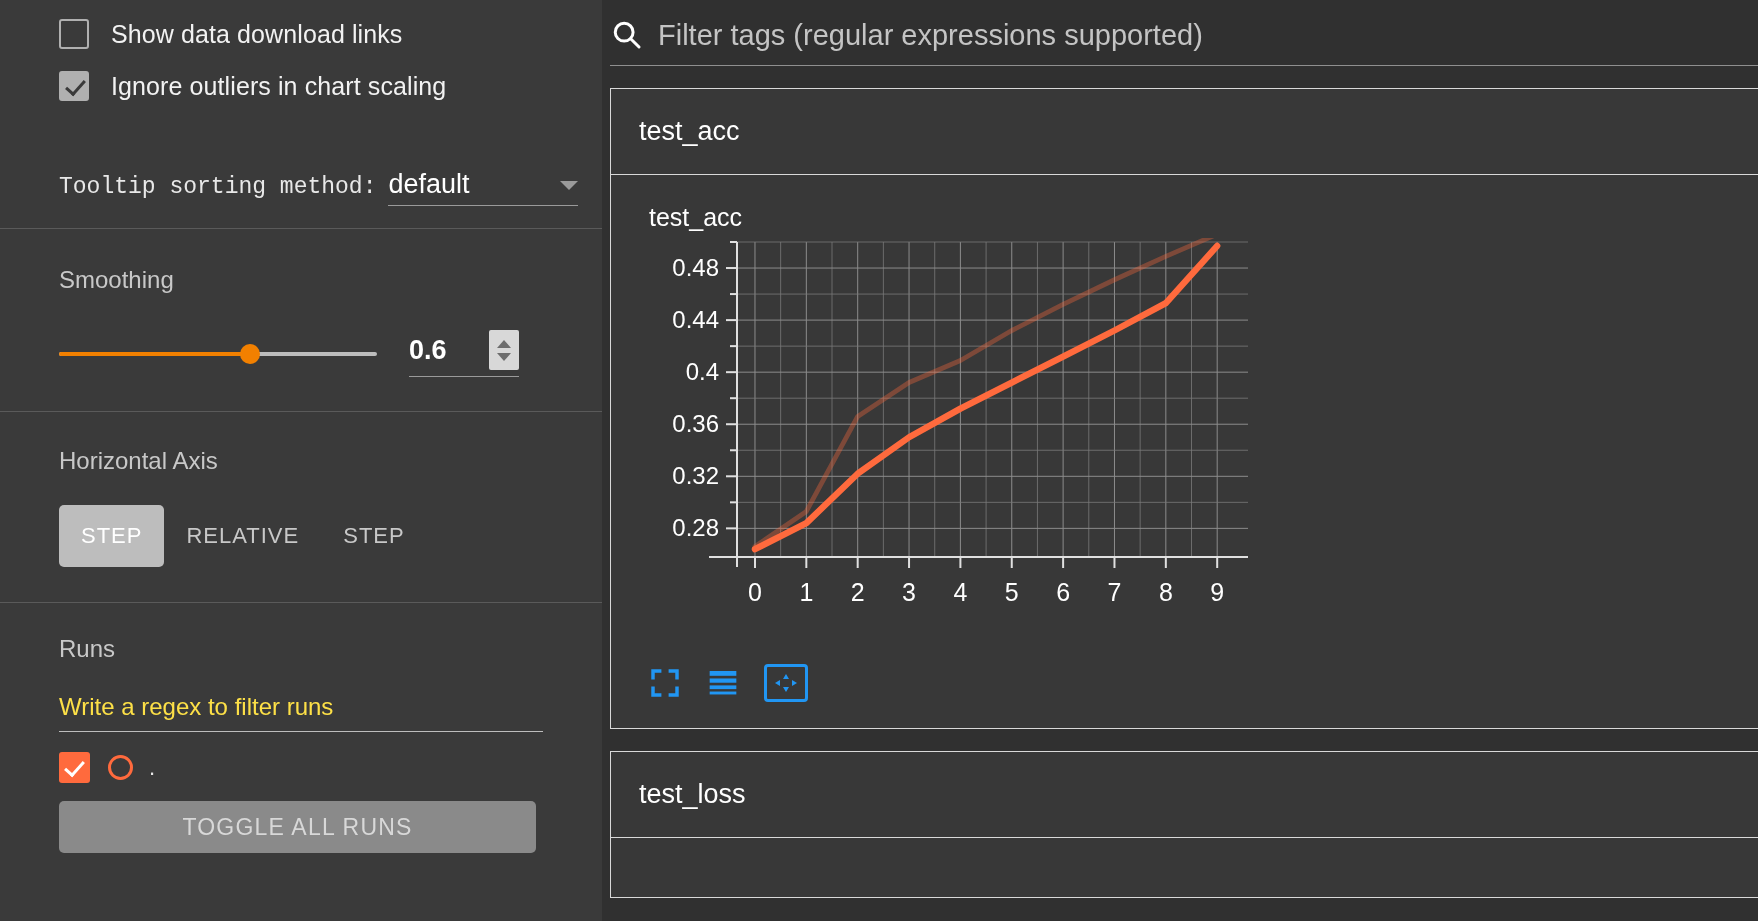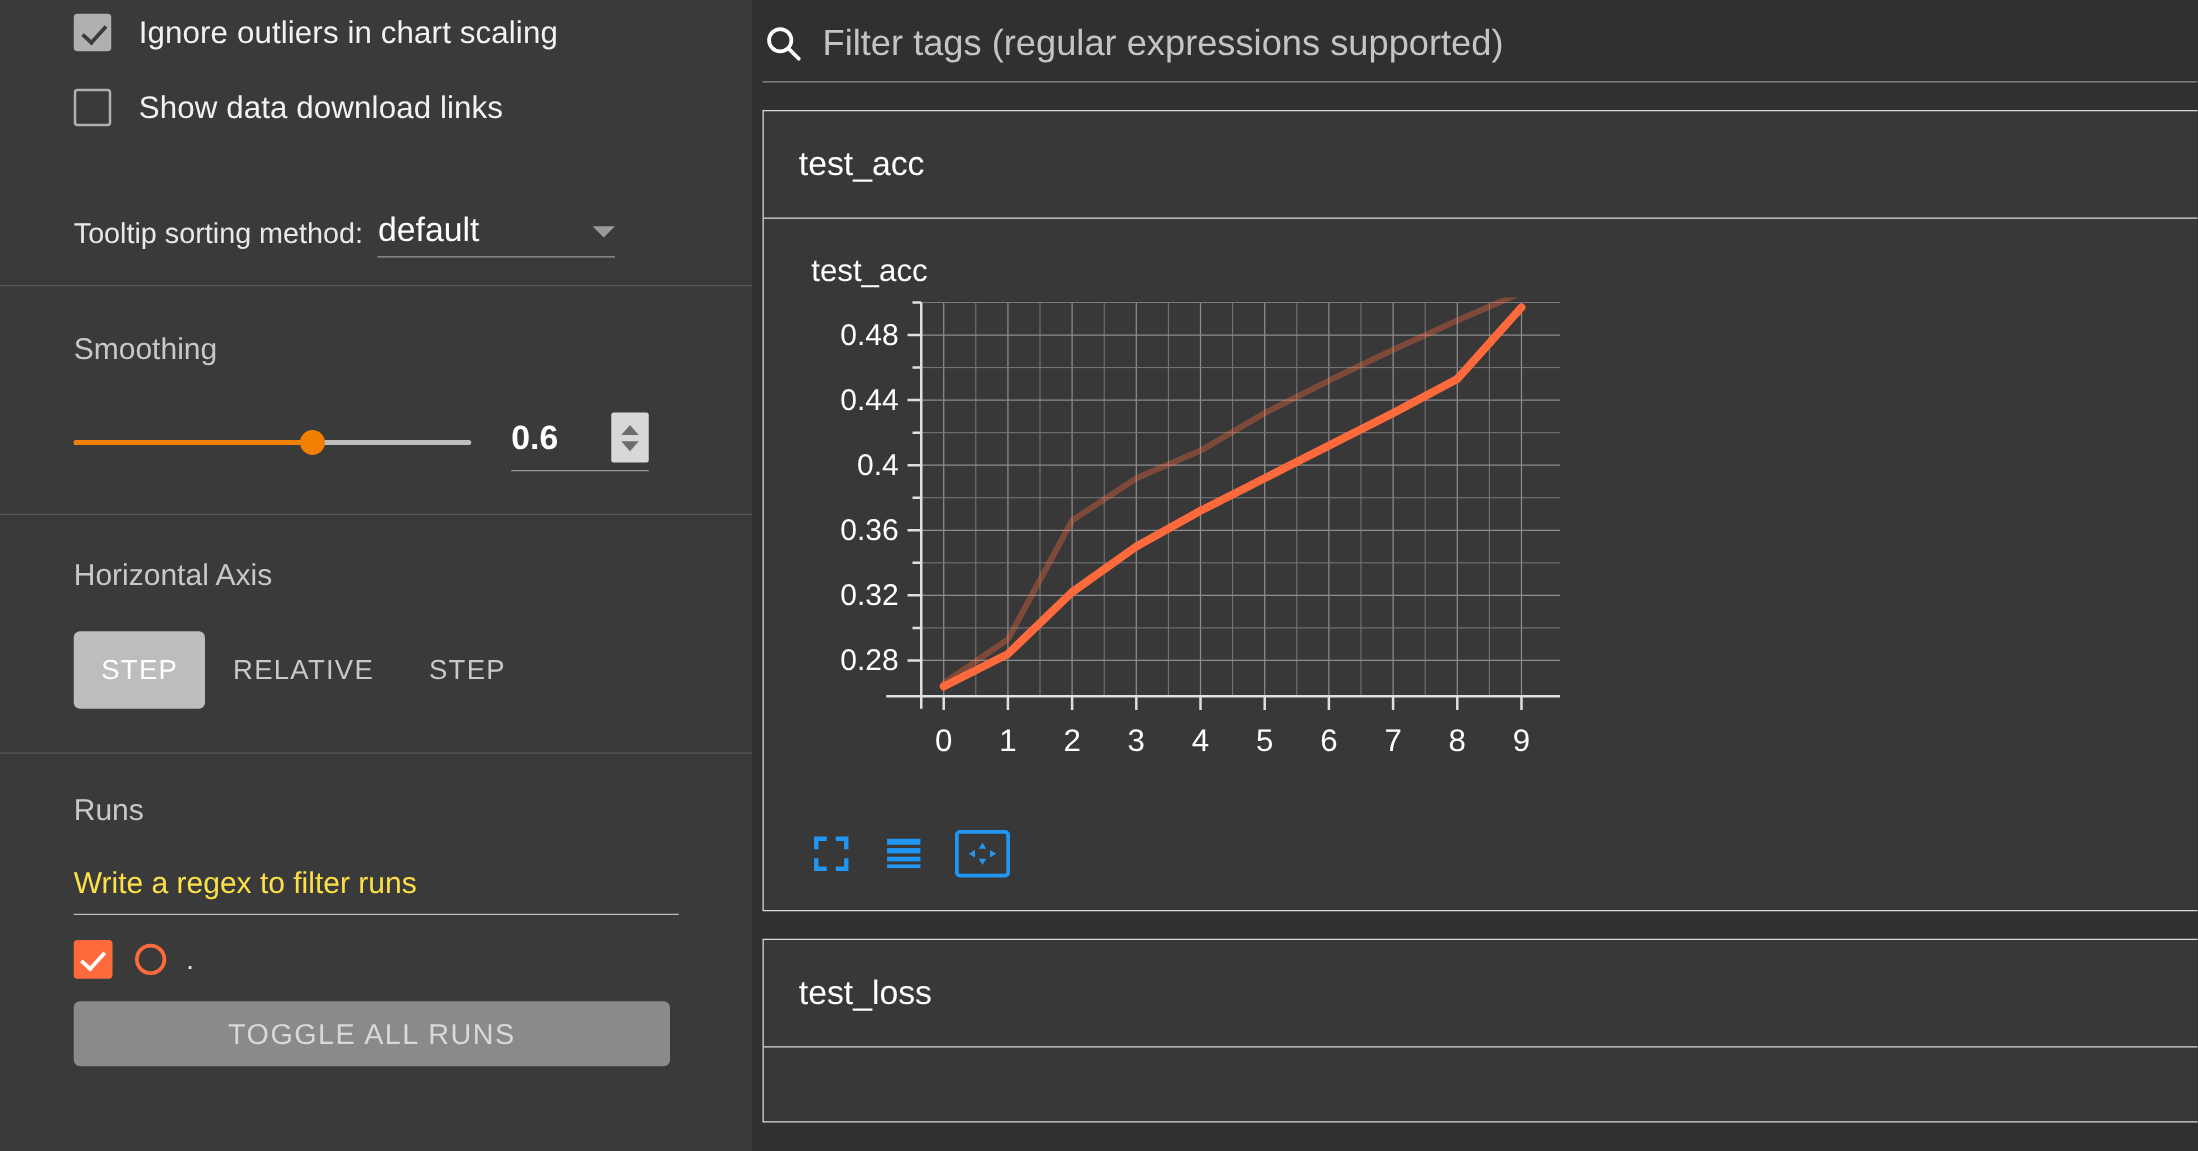--- a/index.html
+++ b/index.html
@@ -41,21 +41,21 @@
   .check-label {
     margin-left: 22px; font-size: 25px; color: #f2f2f2;
     letter-spacing: .1px; white-space: nowrap;
   }
 
   
   .tooltip-row {
     display: flex; align-items: flex-end; height: 78px;
     margin-top: 16px;
   }
-  .tt-label { font-size: 23px; color: #e8e8e8; padding-bottom: 6px; }
+  .tt-label { font-size: 23px; color: #e8e8e8; padding-bottom: 6px; font-family: Liberation Mono, monospace; }
   .tt-select {
     margin-left: 12px; width: 190px;
     border-bottom: 1px solid #9a9a9a;
     display: flex; align-items: flex-end; justify-content: space-between;
     padding-bottom: 5px;
   }
   .tt-value { font-size: 27px; color: #ffffff; }
   .caret {
     width: 0; height: 0; margin-bottom: 10px;
     border-left: 9px solid transparent;
@@ -179,27 +179,27 @@
   .spacer { height: 22px; }
 </style>
 </head>
 <body>
 
 <div class="app">
 
   <div class="sidebar">
 
     <div class="sb-section">
+      <div class="check-row first">
+        <div class="cbox"></div>
+        <span class="check-label">Show data download links</span>
+      </div>
       <div class="check-row">
         <div class="cbox checked"></div>
         <span class="check-label">Ignore outliers in chart scaling</span>
-      </div>
-      <div class="check-row first">
-        <div class="cbox"></div>
-        <span class="check-label">Show data download links</span>
       </div>
 
       <div class="tooltip-row">
         <span class="tt-label">Tooltip sorting method:</span>
         <div class="tt-select">
           <span class="tt-value">default</span>
           <span class="caret"></span>
         </div>
       </div>
       <div style="height:22px"></div>

